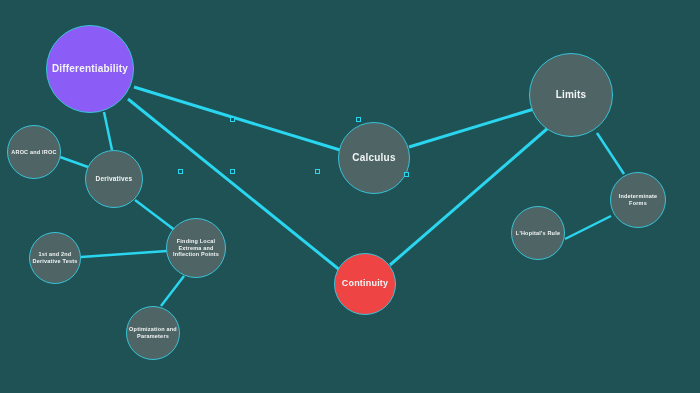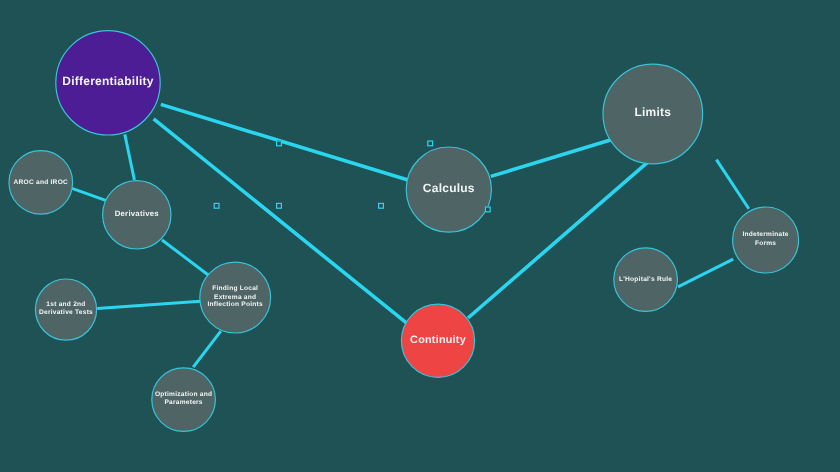--- a/index.html
+++ b/index.html
@@ -70,24 +70,24 @@
       <line x1="135" y1="200" x2="176" y2="231" stroke="#2ad6ef" stroke-width="2.5" stroke-linecap="butt"></line>
       <line x1="167" y1="251" x2="81" y2="257" stroke="#2ad6ef" stroke-width="2.5" stroke-linecap="butt"></line>
       <line x1="184" y1="276" x2="161" y2="306" stroke="#2ad6ef" stroke-width="2.5" stroke-linecap="butt"></line>
       <line x1="409" y1="147" x2="534" y2="109" stroke="#2ad6ef" stroke-width="3" stroke-linecap="butt"></line>
       <line x1="548" y1="128" x2="390" y2="265" stroke="#2ad6ef" stroke-width="3" stroke-linecap="butt"></line>
       <line x1="597" y1="133" x2="624" y2="174" stroke="#2ad6ef" stroke-width="2.5" stroke-linecap="butt"></line>
       <line x1="611" y1="216" x2="565" y2="239" stroke="#2ad6ef" stroke-width="2.5" stroke-linecap="butt"></line>
     </svg>
 
   <div id="node-layer">
-      <div class="node" style="left: 46px; top: 25px; width: 88px; height: 88px; font-size: 10px; background: #4c1d95; border-color: rgb(57, 195, 216); color: rgb(242, 245, 245);">
+      <div class="node" style="left: 46px; top: 25px; width: 88px; height: 88px; font-size: 10px; background: #8b5cf6; border-color: rgb(57, 195, 216); color: rgb(242, 245, 245);">
         <span class="node-label">Differentiability</span>
       </div>
-      <div class="node" style="left: 502px; top: 53px; width: 84px; height: 84px; font-size: 10px; background: rgb(78, 100, 101); border-color: rgb(57, 195, 216); color: rgb(242, 245, 245);">
+      <div class="node" style="left: 529px; top: 53px; width: 84px; height: 84px; font-size: 10px; background: rgb(78, 100, 101); border-color: rgb(57, 195, 216); color: rgb(242, 245, 245);">
         <span class="node-label">Limits</span>
       </div>
       <div class="node" style="left: 338px; top: 122px; width: 72px; height: 72px; font-size: 10px; background: rgb(78, 100, 101); border-color: rgb(57, 195, 216); color: rgb(242, 245, 245);">
         <span class="node-label">Calculus</span>
       </div>
       <div class="node" style="left: 334px; top: 253px; width: 62px; height: 62px; font-size: 9px; background: #ef4444; border-color: rgb(57, 195, 216); color: rgb(242, 245, 245);">
         <span class="node-label">Continuity</span>
       </div>
       <div class="node" style="left: 85px; top: 150px; width: 58px; height: 58px; font-size: 6.5px; background: rgb(78, 100, 101); border-color: rgb(57, 195, 216); color: rgb(242, 245, 245);">
         <span class="node-label">Derivatives</span>

